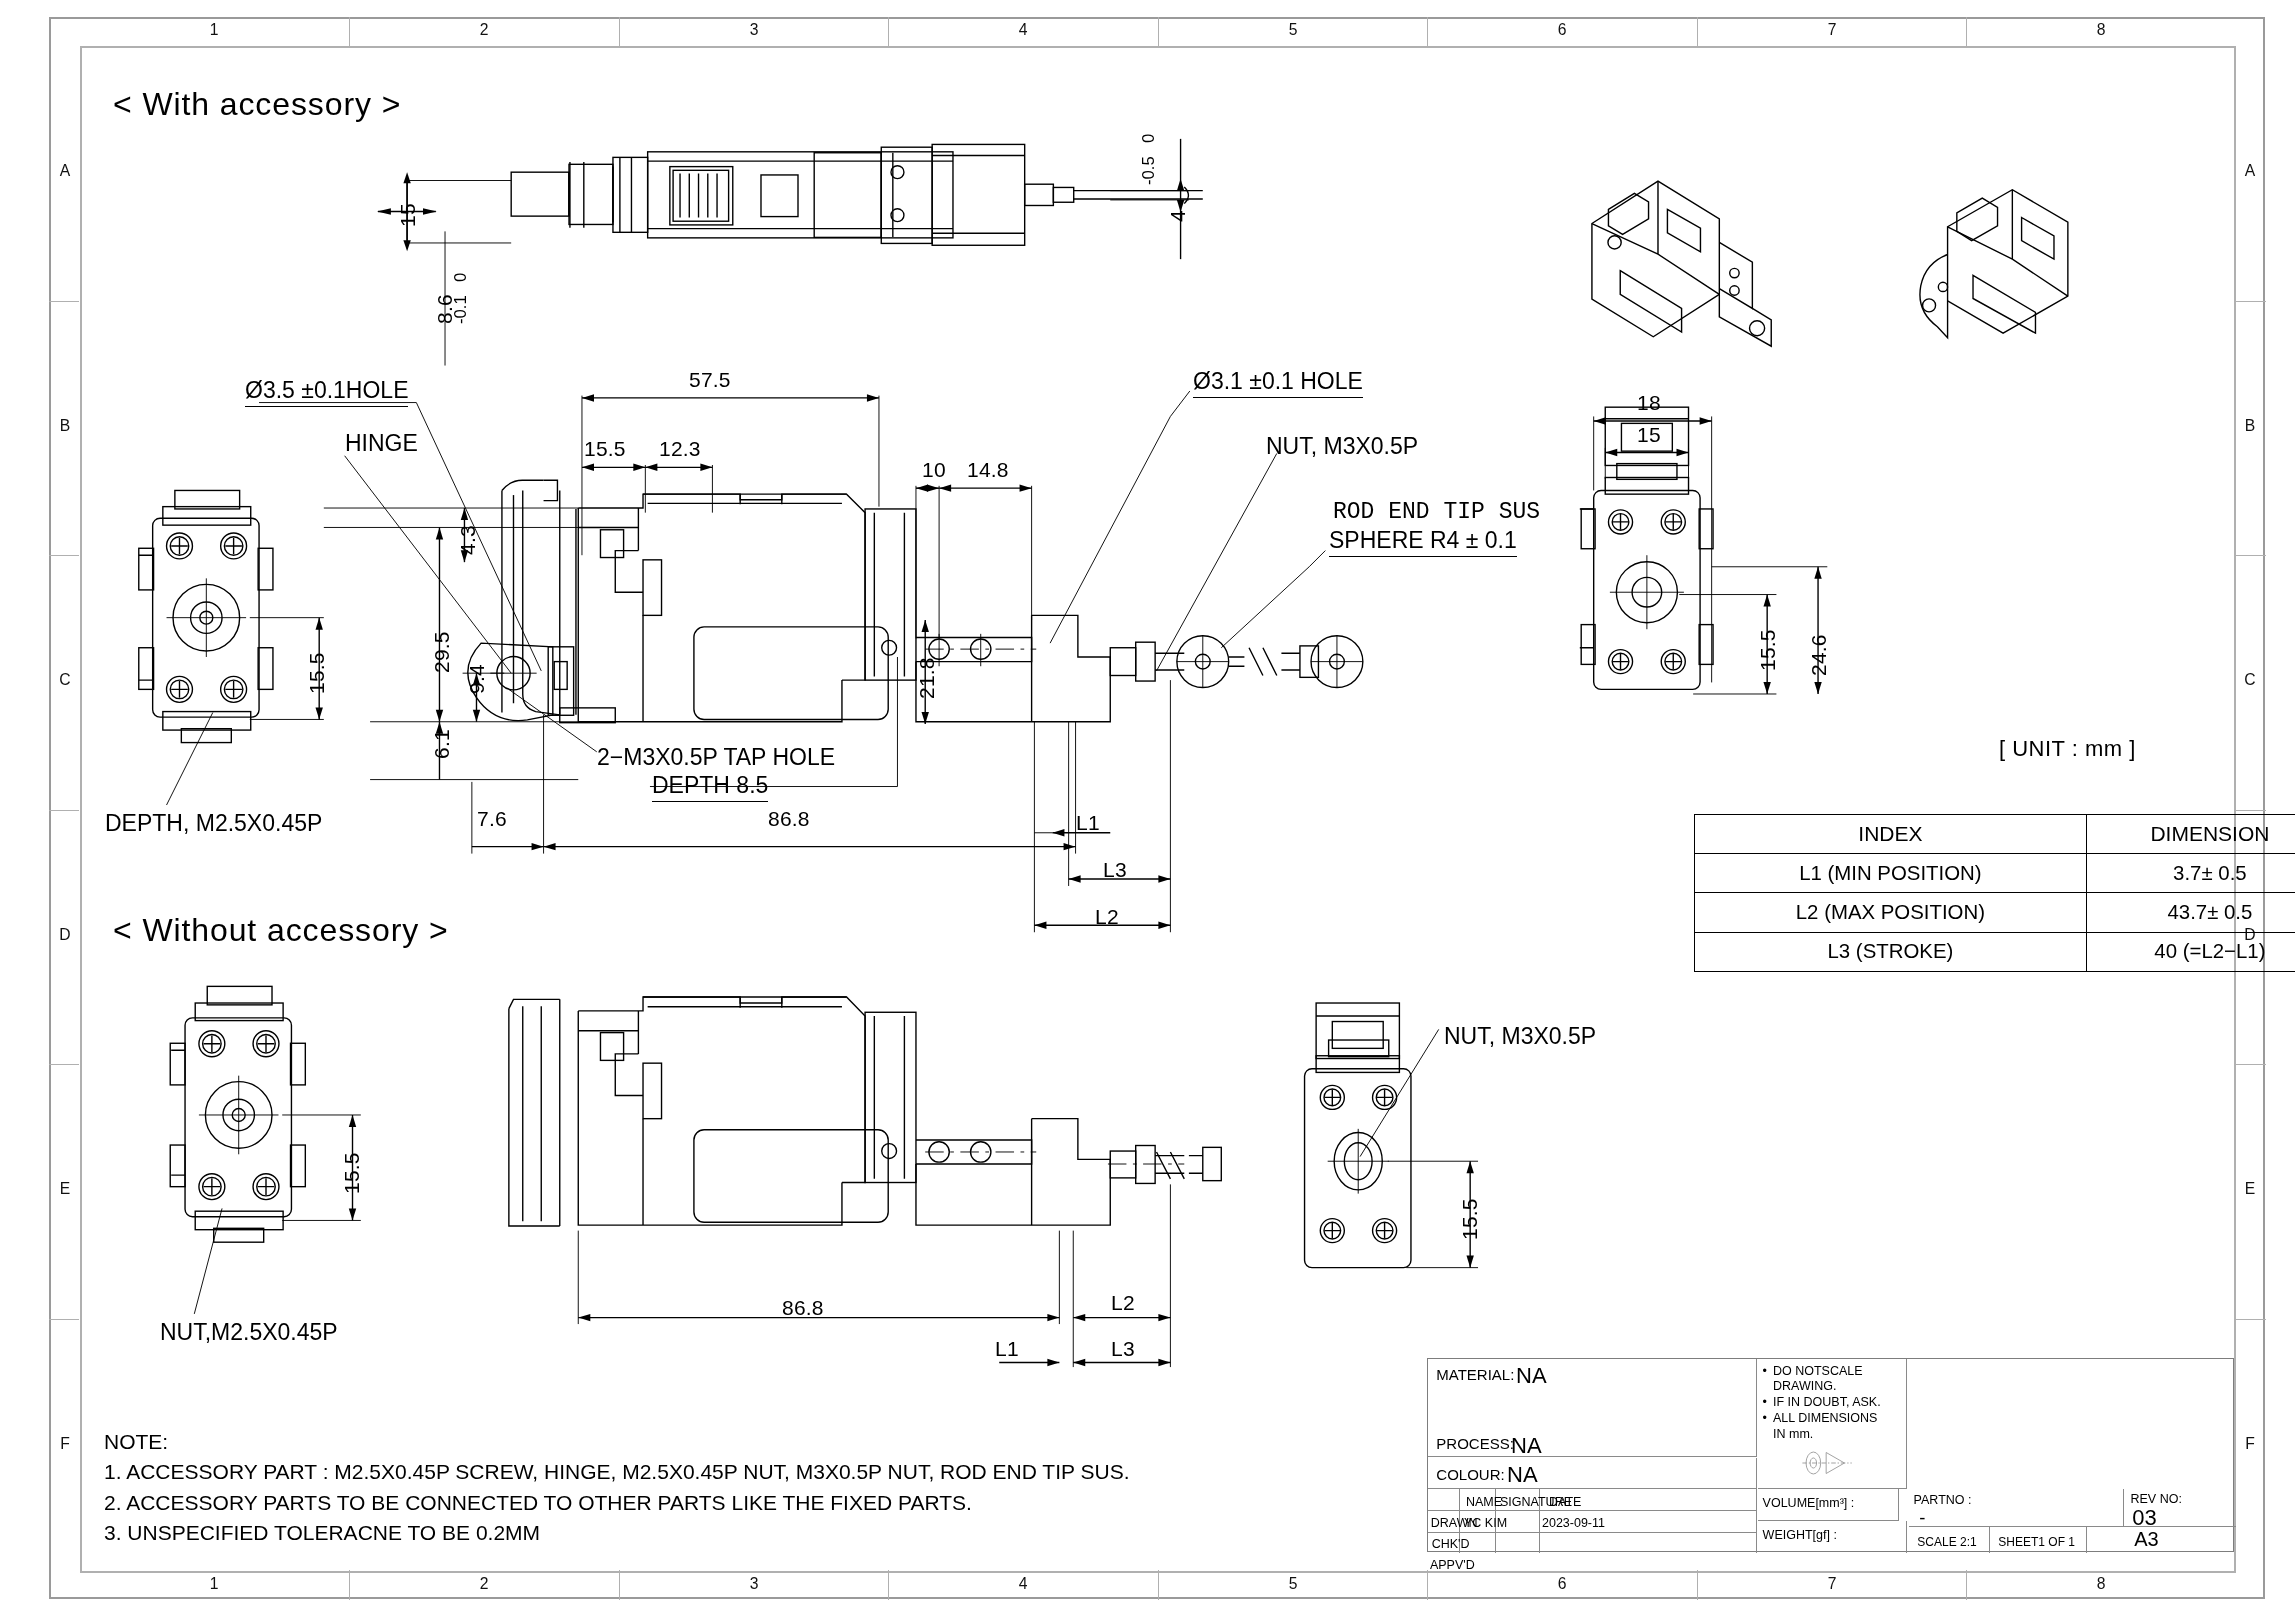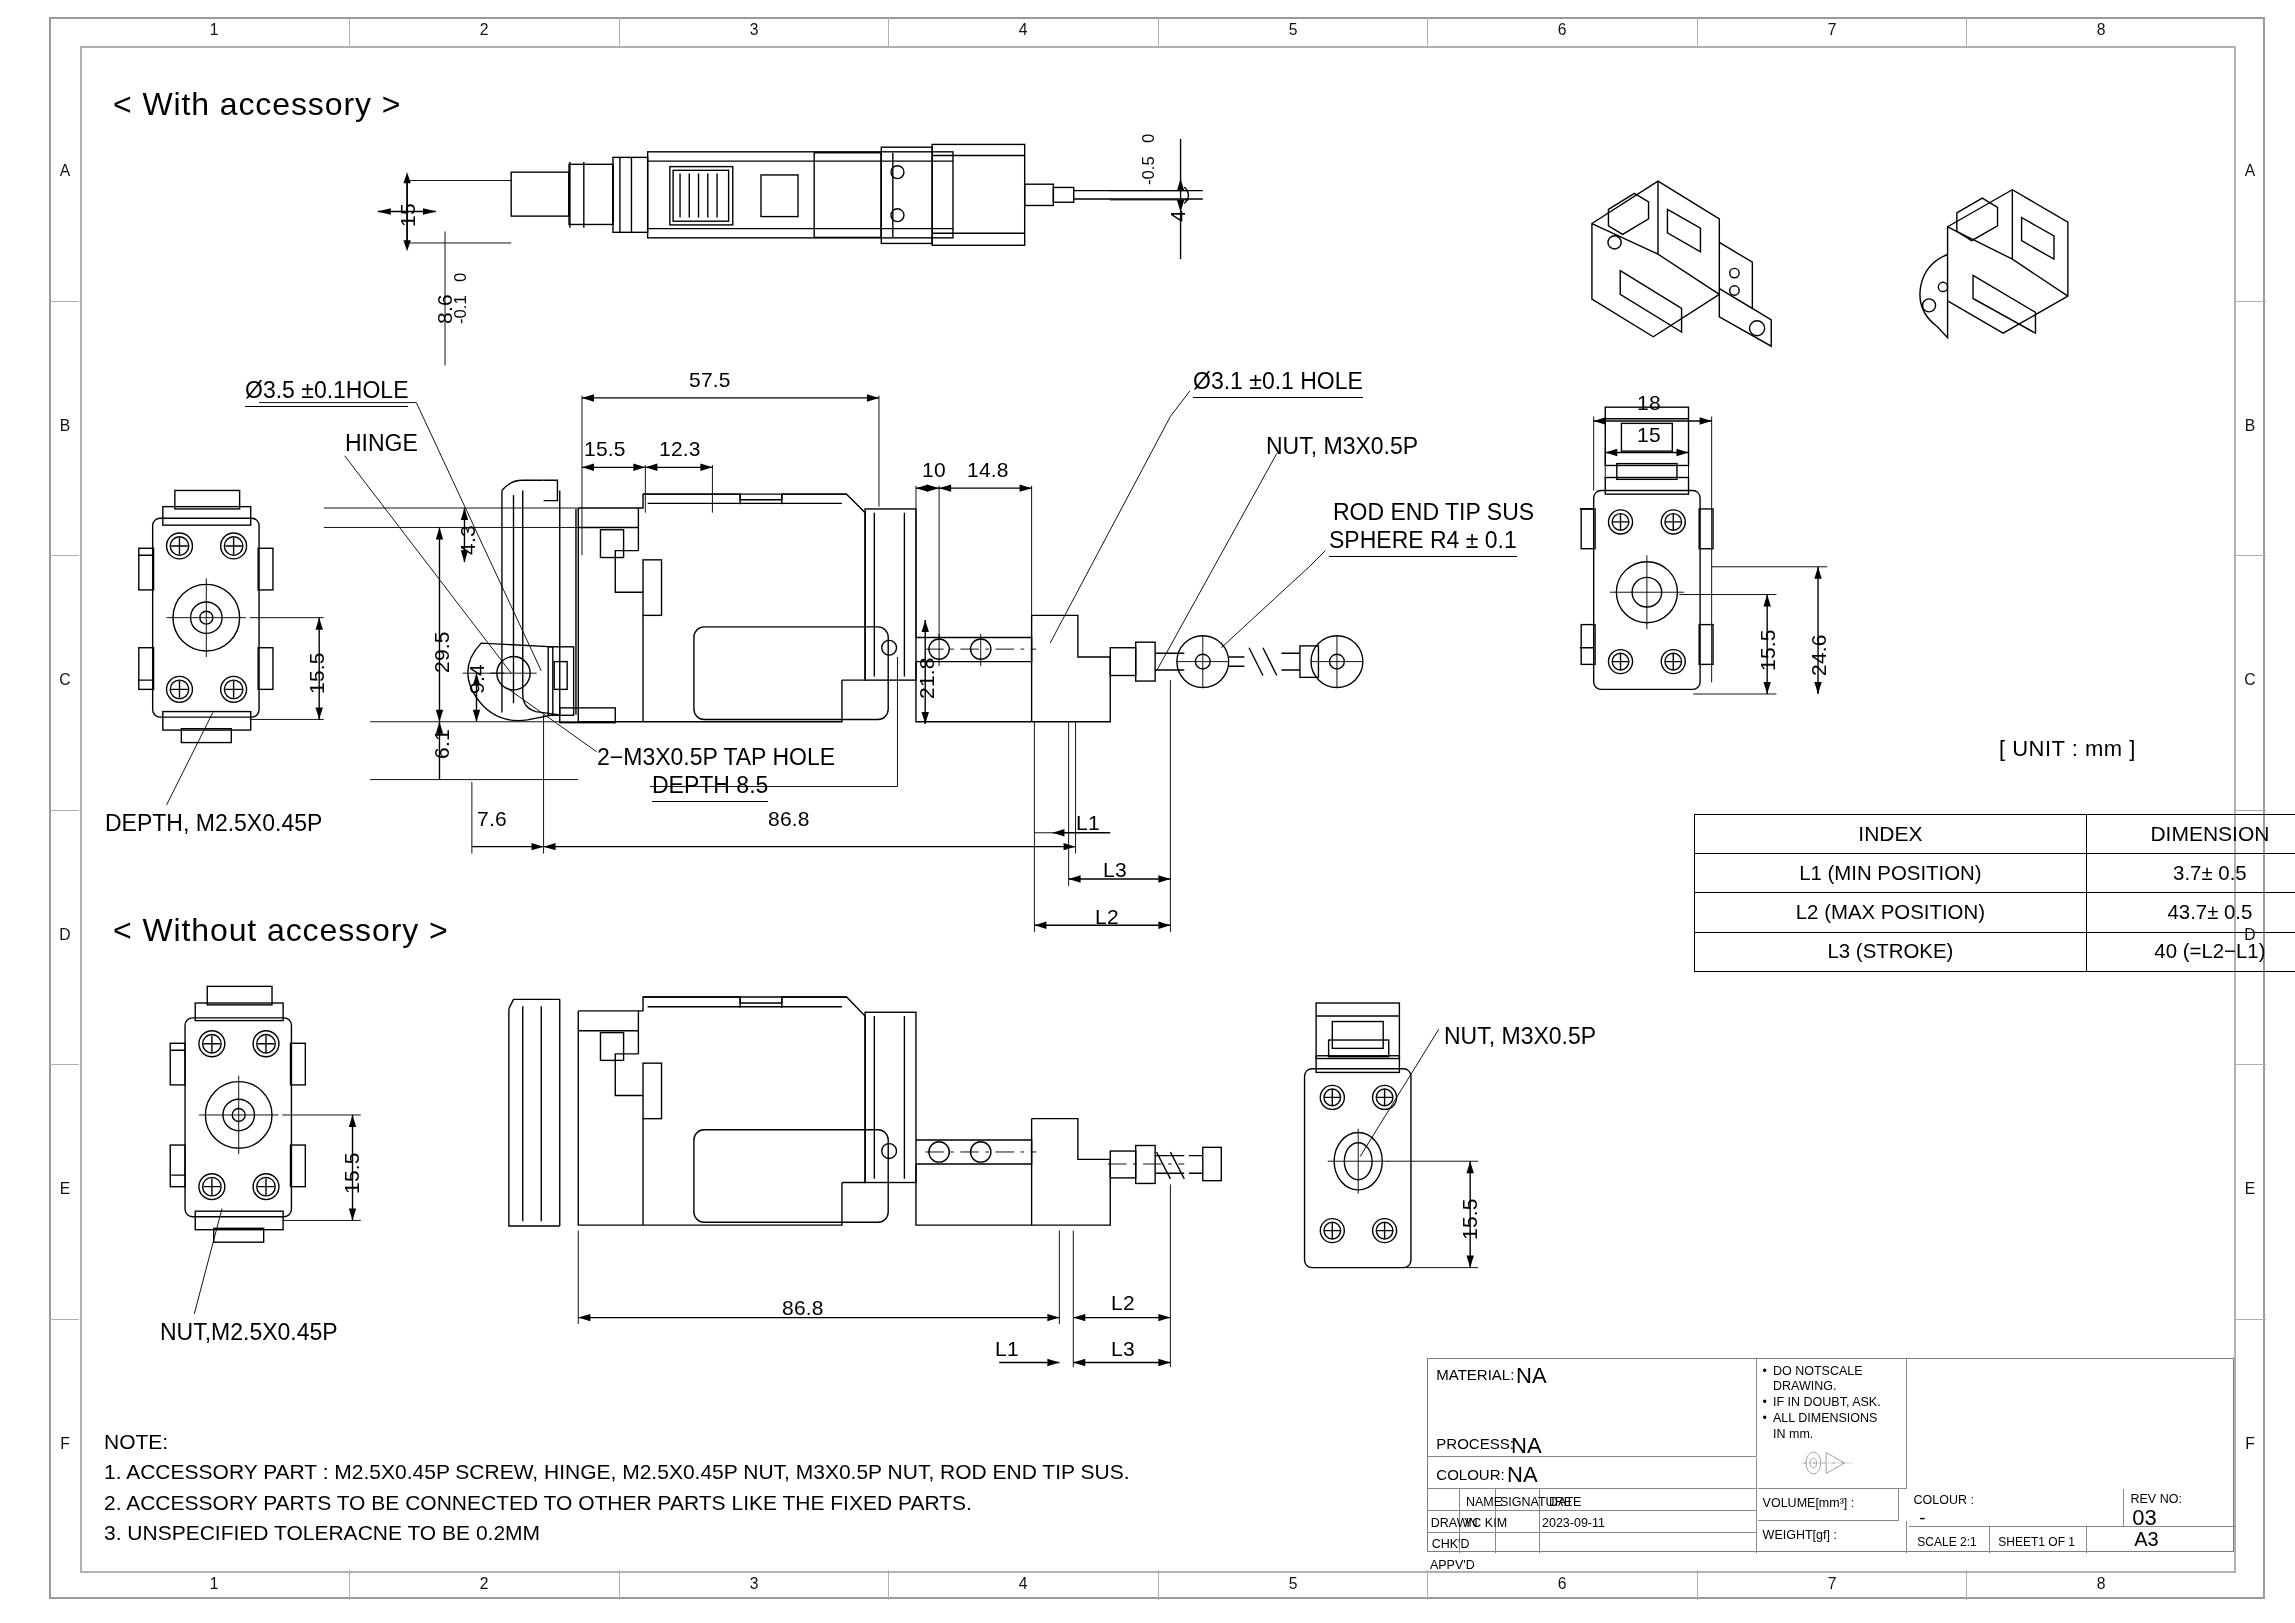--- a/index.html
+++ b/index.html
@@ -373,21 +373,21 @@
     </g>
   </svg>
 
   <div class="txt title-sec" style="left:113px;top:86px;">&lt; With accessory &gt;</div>
   <div class="txt title-sec" style="left:113px;top:912px;">&lt; Without accessory &gt;</div>
 
   <div class="txt lead underline" style="left:245px;top:377px;">Ø3.5 ±0.1HOLE</div>
   <div class="txt lead" style="left:345px;top:430px;">HINGE</div>
   <div class="txt lead underline" style="left:1193px;top:368px;">Ø3.1 ±0.1 HOLE</div>
   <div class="txt lead" style="left:1266px;top:433px;">NUT, M3X0.5P</div>
-  <div class="txt lead" style="left:1333px;top:499px;">ROD END TIP SUS</div>
+  <div class="txt lead" style="left:1333px;top:499px;font-family:Liberation Mono, monospace;">ROD END TIP SUS</div>
   <div class="txt lead underline" style="left:1329px;top:527px;">SPHERE R4 ± 0.1</div>
   <div class="txt lead" style="left:597px;top:744px;">2−M3X0.5P TAP HOLE</div>
   <div class="txt lead underline" style="left:652px;top:772px;">DEPTH 8.5</div>
   <div class="txt lead" style="left:105px;top:810px;">DEPTH, M2.5X0.45P</div>
   <div class="txt lead" style="left:160px;top:1319px;">NUT,M2.5X0.45P</div>
   <div class="txt lead" style="left:1444px;top:1023px;">NUT, M3X0.5P</div>
 
   <div class="unit txt">[ UNIT : mm ]</div>
 
   <div class="txt dim vert" style="left:396px;top:227px;">15</div>
@@ -654,21 +654,21 @@
       </svg>
     </div>
     <div class="cell" style="left:330px;top:130px;width:141px;height:32px;border-right:0.9px solid #8a8a8a;border-bottom:0.9px solid #8a8a8a;">
       <span class="txt lblsm" style="left:4.6px;top:7.4px;position:absolute;">VOLUME[mm³] :</span>
     </div>
     <div class="cell" style="left:330px;top:162px;width:149px;height:32px;border-right:0.9px solid #8a8a8a;">
       <span class="txt lblsm" style="left:4.6px;top:7.4px;position:absolute;">WEIGHT[gf] :</span>
     </div>
 
     <div class="cell" style="left:481px;top:130px;width:215px;height:38px;border-right:0.9px solid #8a8a8a;border-bottom:0.9px solid #8a8a8a;">
-      <span class="txt lblsm" style="left:4.6px;top:3.7px;position:absolute;">COLOUR :</span>
+      <span class="txt lblsm" style="left:4.6px;top:3.7px;position:absolute;">PARTNO :</span>
       <span class="txt" style="left:10.2px;top:17.6px;position:absolute;font-size:18.5px;">-</span>
     </div>
     <div class="cell" style="left:696px;top:130px;width:112px;height:38px;border-bottom:0.9px solid #8a8a8a;">
       <span class="txt lblsm" style="left:6.5px;top:2.8px;position:absolute;">REV NO:</span>
       <span class="txt" style="left:8.3px;top:15.7px;position:absolute;font-size:22px;">03</span>
     </div>
     <div class="cell" style="left:481px;top:168px;width:81px;height:26px;border-right:0.9px solid #8a8a8a;">
       <span class="txt lblsm" style="left:8.3px;top:8.3px;position:absolute;font-size:12px;">SCALE 2:1</span>
     </div>
     <div class="cell" style="left:562px;top:168px;width:97px;height:26px;border-right:0.9px solid #8a8a8a;">

